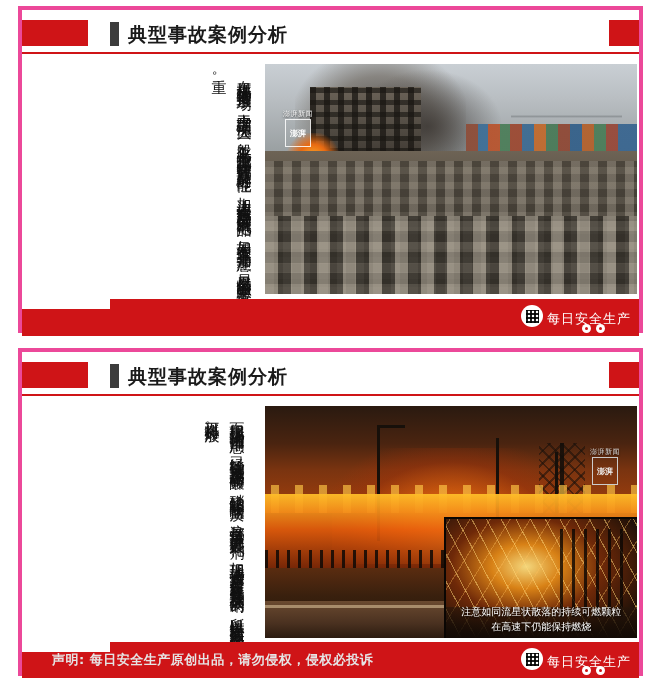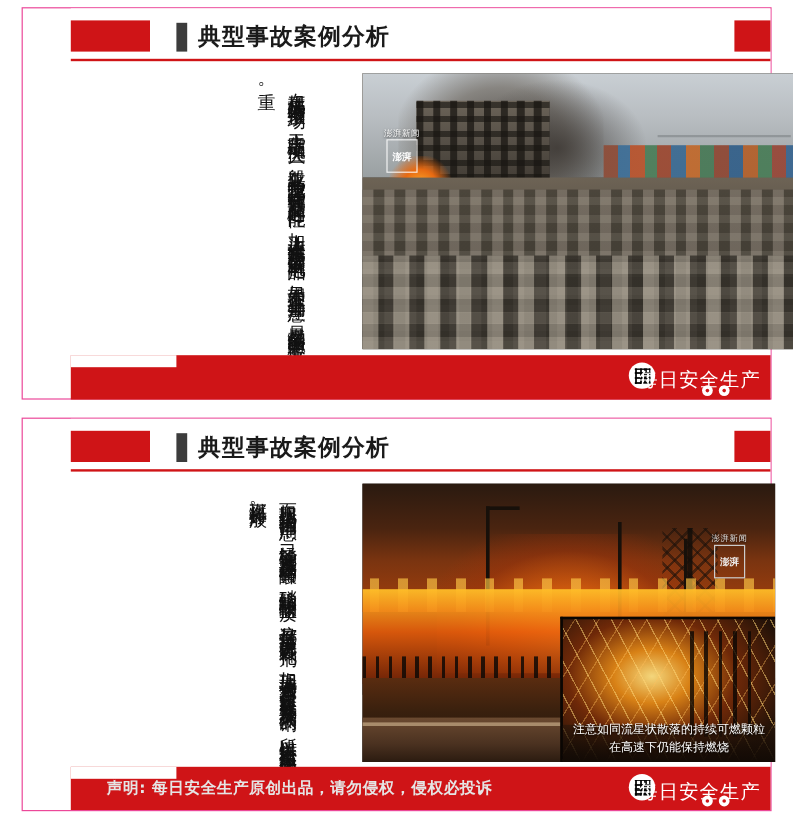--- a/index.html
+++ b/index.html
@@ -14,22 +14,21 @@
     width: 661px;
     height: 682px;
     position: relative;
     background: #ffffff;
   }
 
   
   .slide {
     position: relative;
     background: #ffffff;
-    border: 1px solid #ec4899;
-    padding-left: 40px;
+    border: 4px solid #ec4899;
   }
   .slide-1 {
     position: absolute;
     left: 18px; top: 6px;
     width: 625px; height: 327px;
   }
   .slide-2 {
     position: absolute;
     left: 18px; top: 348px;
     width: 625px; height: 328px;
@@ -166,21 +165,21 @@
     position:absolute; left:0; bottom:0; width:100%; height:34%;
     background:
       repeating-linear-gradient(90deg, rgba(170,162,148,.6) 0 13px, rgba(50,46,40,.55) 13px 26px),
       repeating-linear-gradient(0deg, rgba(150,143,130,.45) 0 10px, rgba(45,42,36,.5) 10px 21px);
   }
 
   
   .photo2 {
     position:absolute;
     left:243px; top:8px;
-    width:344px; height:232px;
+    width:372px; height:232px;
     overflow:hidden;
     background:#1a0f08;
   }
   .p2-sky {
     position:absolute; left:0; top:0; width:100%; height:46%;
     background: linear-gradient(180deg,#2a1a10 0%,#4a2410 35%,#7a3410 60%,#a5400c 100%);
   }
   .p2-glow {
     position:absolute; left:18%; top:18%; width:64%; height:50%;
     background: radial-gradient(ellipse at 50% 80%, rgba(255,200,60,.9) 0%, rgba(240,110,15,.75) 30%, rgba(170,50,8,.35) 60%, rgba(60,20,5,0) 82%);
@@ -346,21 +345,21 @@
     width:13px; height:13px;
     background:
       repeating-linear-gradient(0deg,#222 0 2px,#fff 2px 4px),
       repeating-linear-gradient(90deg,#222 0 2px,#fff 2px 4px);
     background-blend-mode: multiply;
   }
   .ftr-brand {
     position:absolute;
     right:8px; top:11px;
     color:#ffffff;
-    font-size:16px;
+    font-size:13px;
     letter-spacing:1px;
     font-family:"DejaVu Sans", sans-serif;
   }
   .ftr-dots {
     position:absolute;
     right:34px; bottom:3px;
     display:flex; gap:5px;
   }
   .dot {
     width:9px; height:9px;

